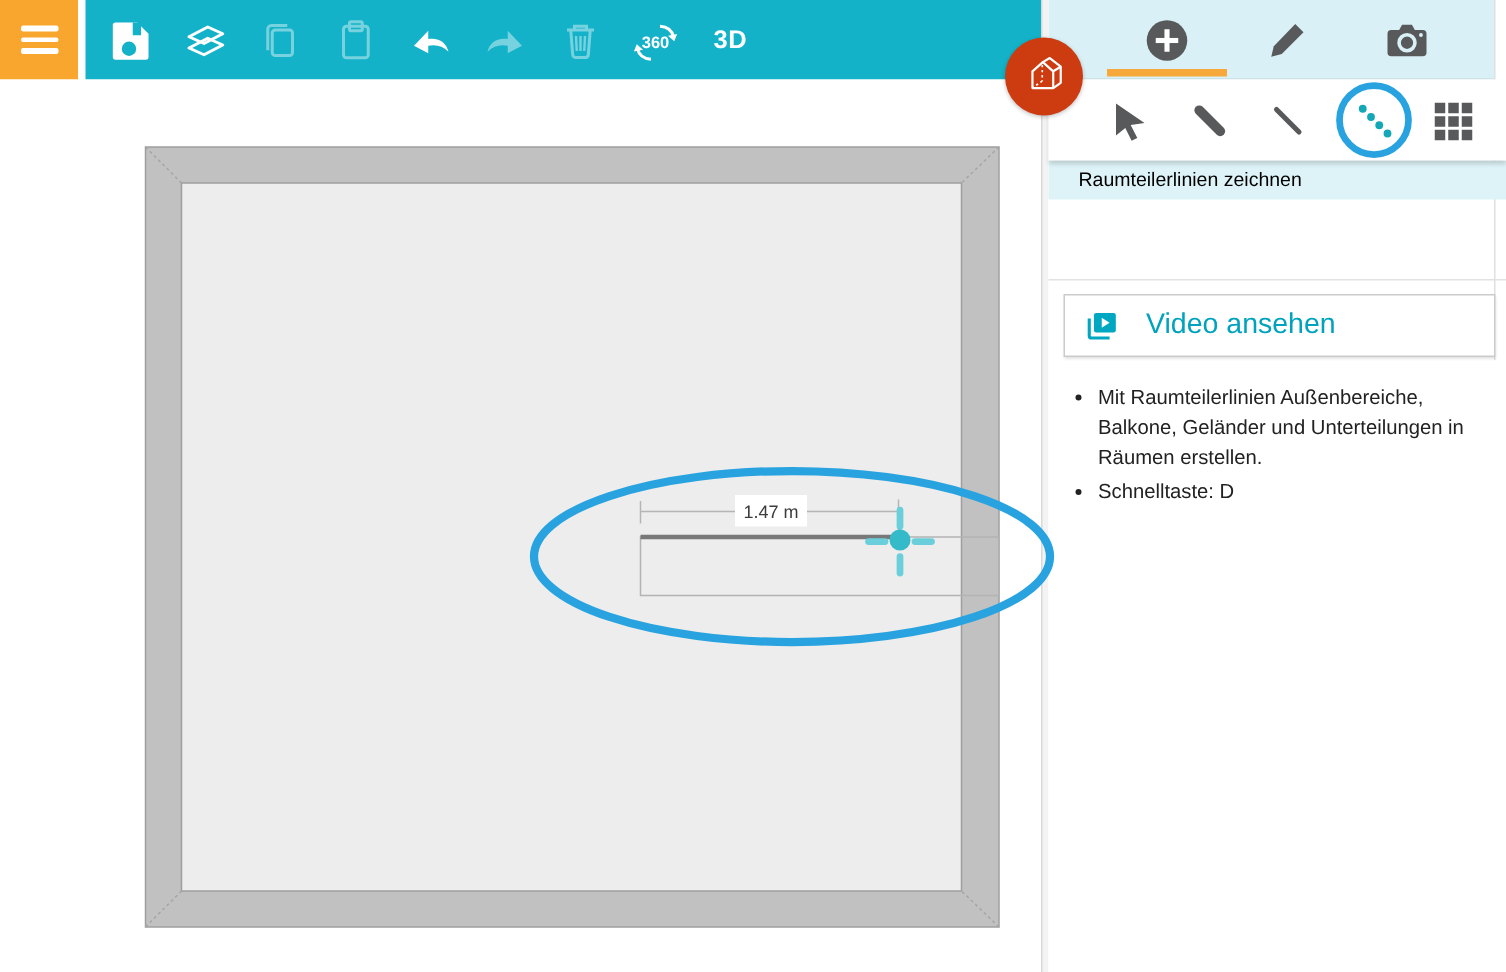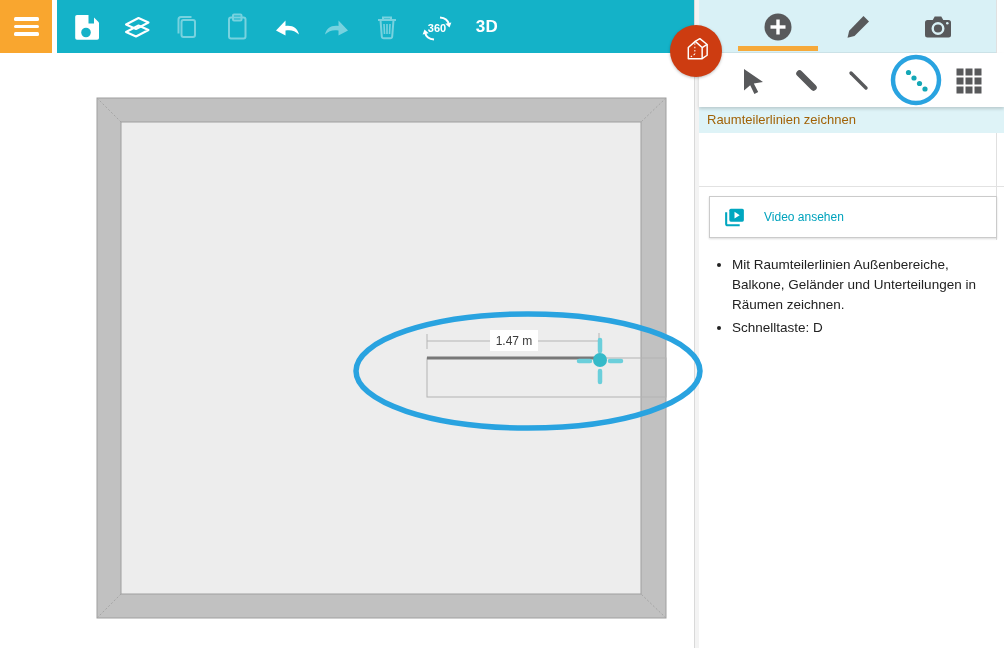--- a/index.html
+++ b/index.html
@@ -44,31 +44,31 @@
   .tab { width:80px; height:53px; display:flex; align-items:center;
          justify-content:center; cursor:pointer; }
   .tab-underline { position:absolute; left:39px; bottom:1px; width:80px; height:5px;
                    background:#f6a93a; }
 
   .toolrow { position:relative; height:54px; background:#fff;
              box-shadow:0 2px 3px rgba(0,0,0,.16); z-index:4; }
   .tool { position:absolute; top:9px; width:36px; height:36px; display:flex;
           align-items:center; justify-content:center; cursor:pointer; }
 
-  .sectionbar { height:26px; background:#def3f7; font-size:13px; color:#a16207;
-                line-height:26px; padding-left:8px; position:relative; z-index:3; }
+  .sectionbar { height:26px; background:#def3f7; font-size:13px; color:#000000;
+                line-height:26px; padding-left:20px; position:relative; z-index:3; }
 
   .panel-gap { height:53px; background:#fff; }
   .panel-sep { border:none; border-top:1px solid #e2e2e2; position:relative; z-index:3; }
 
   .video-card { position:relative; z-index:3; margin:9px 7px 0 10px; height:42px;
                 background:#fff; border:1px solid #cbcbcb;
                 box-shadow:0 1px 2px rgba(0,0,0,.14); display:flex; align-items:center;
                 padding-left:12px; gap:17px; cursor:pointer; }
-  .video-label { color:#00a3bd; font-size:12px; }
+  .video-label { color:#00a3bd; font-size:19px; }
 
   .tips { margin-top:17px; padding-left:33px; list-style:disc; color:#222;
           font-size:13.5px; line-height:20px; }
   .tips li { width:262px; margin-bottom:3px; }
 
   .scroll-strip { position:absolute; right:0; top:0; width:8px; height:240px;
                   background:#fff; border-left:1px solid #e0e0e0; z-index:2; }
 
   svg text { font-family:"Liberation Sans", sans-serif; }
 </style>
@@ -256,21 +256,21 @@
     <div class="video-card">
       <svg width="25" height="25" viewBox="0 0 24 24">
         <path d="M4 7 V18 a1.5 1.5 0 0 0 1.5 1.5 H17" stroke="#00a7c0" stroke-width="2" fill="none"></path>
         <rect x="7" y="3.5" width="14" height="12.5" rx="1.5" fill="#00a7c0"></rect>
         <polygon points="12,6.5 17,9.75 12,13" fill="#fff"></polygon>
       </svg>
       <span class="video-label">Video ansehen</span>
     </div>
 
     <ul class="tips">
-      <li>Mit Raumteilerlinien Außenbereiche, Balkone, Geländer und Unterteilungen in Räumen zeichnen.</li>
+      <li>Mit Raumteilerlinien Außenbereiche, Balkone, Geländer und Unterteilungen in Räumen erstellen.</li>
       <li>Schnelltaste: D</li>
     </ul>
 
     <div class="scroll-strip"></div>
   </div>
 
   <div id="house-btn">
     <svg width="40" height="40" viewBox="0 0 52 52">
       <g fill="none" stroke="#fff" stroke-width="1.9" stroke-linejoin="round">
         <path d="M16 36 V21.5 L25 13.5 L34 21.5 V36 Z"></path>

